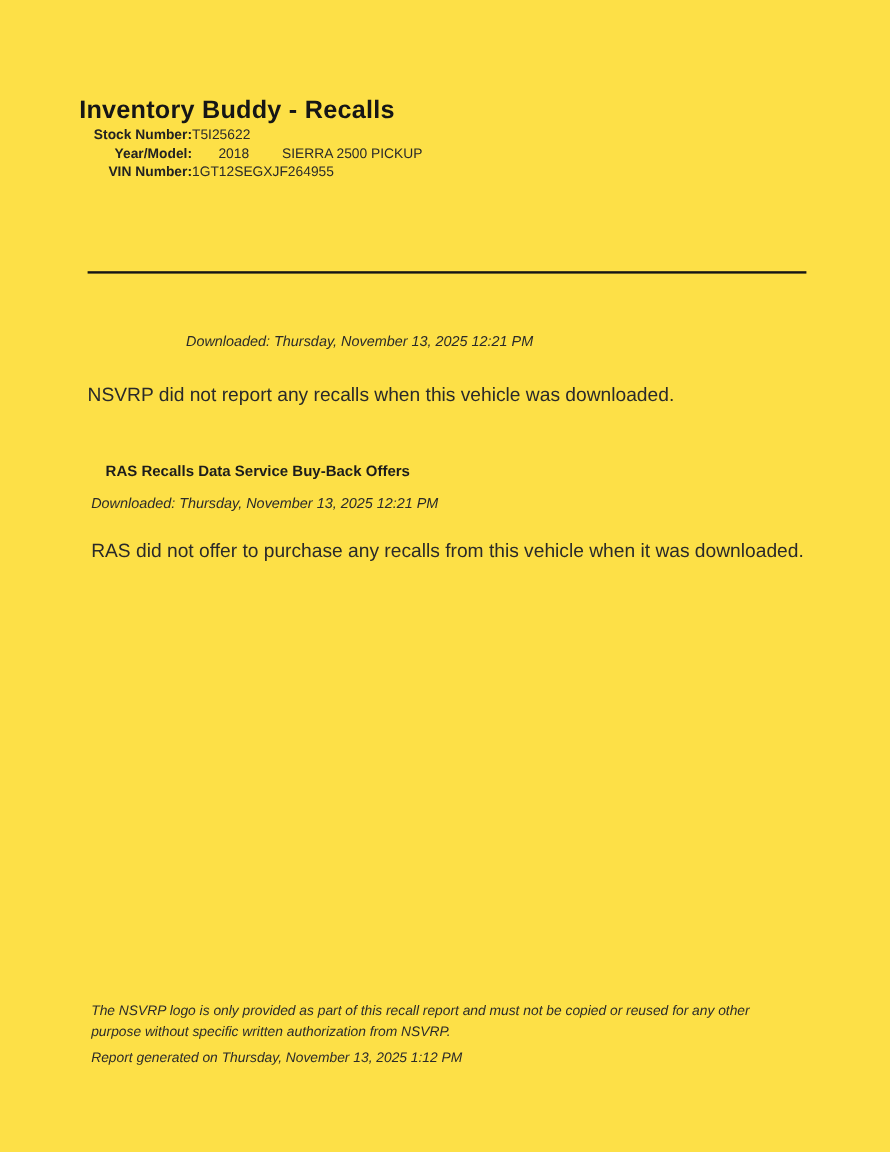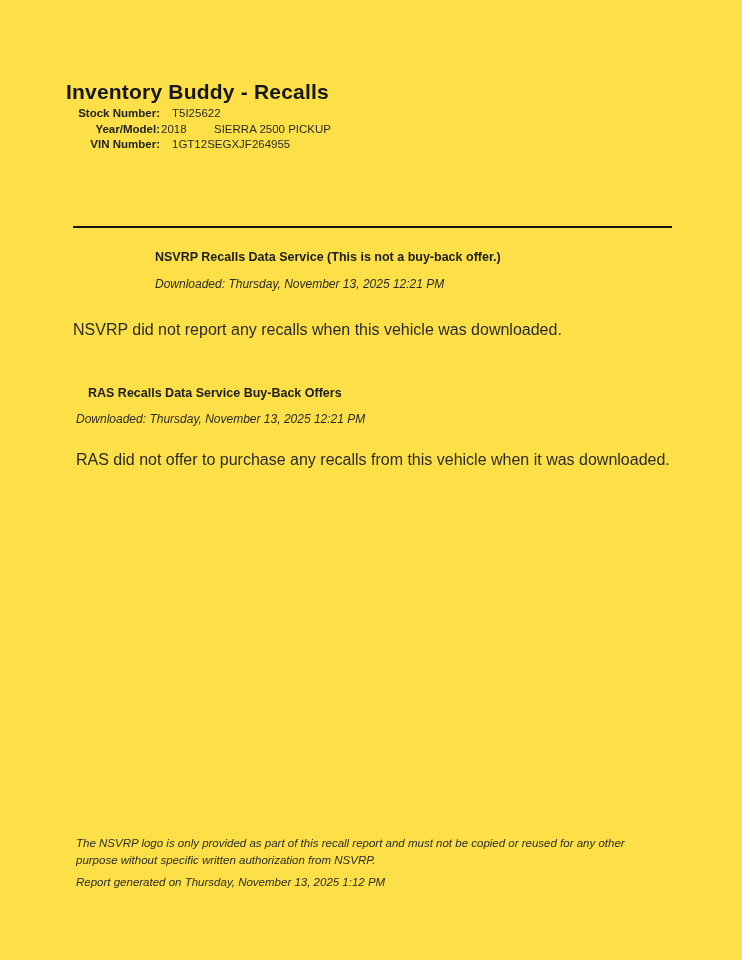--- a/index.html
+++ b/index.html
@@ -39,25 +39,25 @@
     font-size: 11.5px;
     line-height: 15.5px;
   }
   .info-label {
     width: 160px;
     text-align: right;
     font-weight: bold;
     color: #222222;
   }
   .info-value {
-    margin-left: 12px;
+    margin-left: 0;
     color: #2a2a2a;
   }
   .year-value {
-    margin-left: 1px;
+    margin-left: 22px;
     display: inline-block;
     width: 53px;
     color: #2a2a2a;
   }
   .model-value {
     color: #2a2a2a;
   }
   .rule {
     position: absolute;
     left: 73px;
@@ -127,21 +127,20 @@
       <span class="model-value">SIERRA 2500 PICKUP</span>
     </div>
     <div class="info-row">
       <span class="info-label">VIN Number:</span>
       <span class="info-value">1GT12SEGXJF264955</span>
     </div>
   </div>
 
   <div class="rule"></div>
 
-  <div class="section-heading nsvrp-heading">NSVRP Recalls Data Service (This is not a buy-back offer.)</div>
 
   <div class="downloaded-line nsvrp-downloaded">Downloaded: Thursday, November 13, 2025 12:21 PM</div>
 
   <div class="result-line nsvrp-result">NSVRP did not report any recalls when this vehicle was downloaded.</div>
 
   <div class="section-heading ras-heading">RAS Recalls Data Service Buy-Back Offers</div>
 
   <div class="downloaded-line ras-downloaded">Downloaded: Thursday, November 13, 2025 12:21 PM</div>
 
   <div class="result-line ras-result">RAS did not offer to purchase any recalls from this vehicle when it was downloaded.</div>

